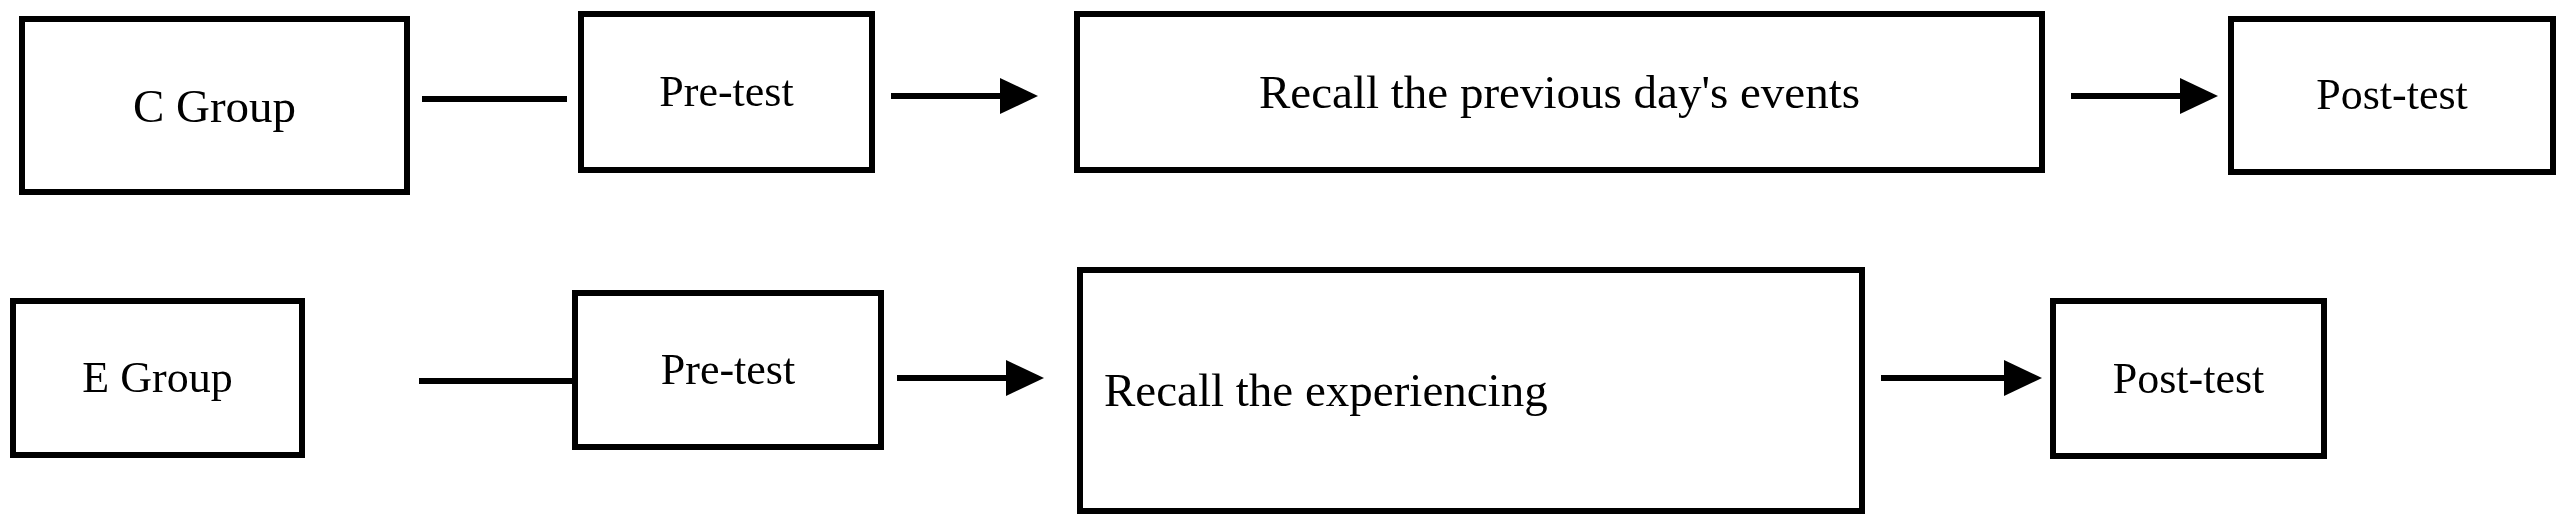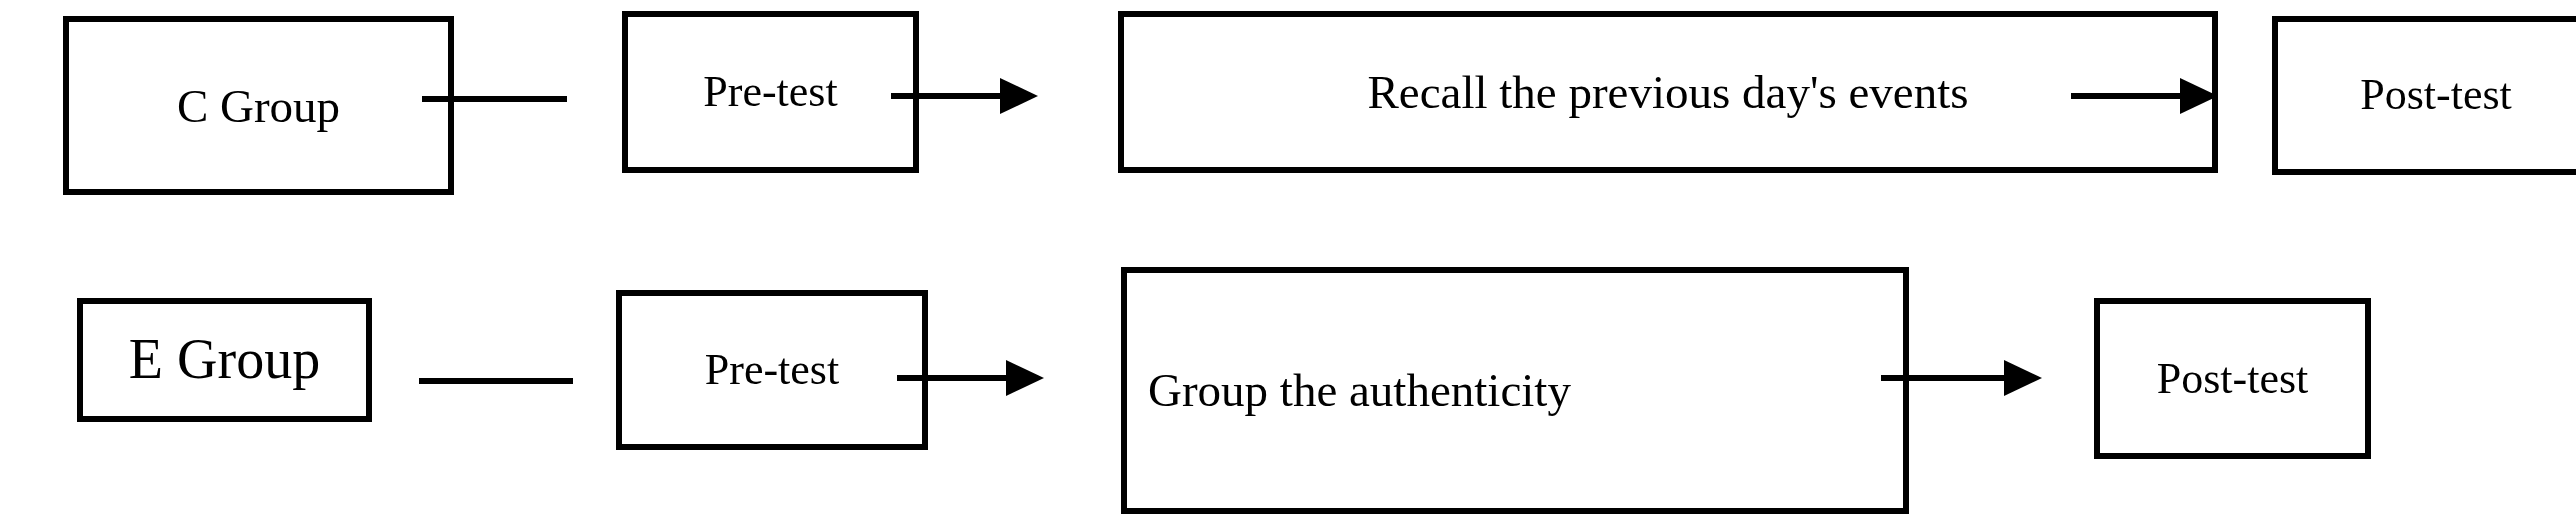--- a/index.html
+++ b/index.html
@@ -20,35 +20,34 @@
     box-sizing: border-box;
     border: 6.4px solid #000000;
     background: #ffffff;
     display: flex;
     align-items: center;
     justify-content: center;
     text-align: center;
     color: #000000;
     line-height: 1.45;
     padding: 2.8px 10px;
-    margin-left: 44px;
   }
   .node .node-label {
     display: block;
     width: 100%;
   }
 
   
   #node-c-group      { left: 19px;   top: 16.2px;  width: 391px;  height: 179px; font-size: 47px; }
   #node-pre-test-1   { left: 578px;  top: 10.6px;  width: 297px;  height: 162px; font-size: 44px; }
-  #node-recall-1     { left: 1074px; top: 10.6px;  width: 1100px; height: 162px; font-size: 47px; }
+  #node-recall-1     { left: 1074px; top: 10.6px;  width: 971px; height: 162px; font-size: 47px; }
   #node-post-test-1  { left: 2228px; top: 15.5px;  width: 328px;  height: 159px; font-size: 44px; }
 
   
-  #node-e-group      { left: 33px;   top: 298px; width: 295px;  height: 124px; font-size: 56px; }
+  #node-e-group      { left: 10px;   top: 298px; width: 295px;  height: 160px; font-size: 44px; }
   #node-pre-test-2   { left: 572px;  top: 290px; width: 312px;  height: 160px; font-size: 44px; }
   #node-recall-2     { left: 1077px; top: 267px; width: 788px; height: 247px; font-size: 47px;
                        justify-content: flex-start; text-align: left; padding-left: 21px; }
   #node-recall-2 .node-label { text-align: left; }
   #node-post-test-2  { left: 2050px; top: 298px; width: 277px;  height: 161px; font-size: 44px; }
 
   
   .connector {
     position: absolute;
     height: 0;
@@ -136,21 +135,21 @@
   <div class="node" id="node-pre-test-2">
     <span class="node-label">Pre-test</span>
   </div>
 
   <div class="arrow-wrap" id="arrow-pre2-to-recall2">
     <div class="arrow-shaft"></div>
     <div class="arrow-head"></div>
   </div>
 
   <div class="node" id="node-recall-2">
-    <span class="node-label"><span>Group the authenticity</span><br></span>
+    <span class="node-label"><span>Recall the experiencing</span><br></span>
   </div>
 
   <div class="arrow-wrap" id="arrow-recall2-to-post2">
     <div class="arrow-shaft"></div>
     <div class="arrow-head"></div>
   </div>
 
   <div class="node" id="node-post-test-2">
     <span class="node-label">Post-test</span>
   </div>

